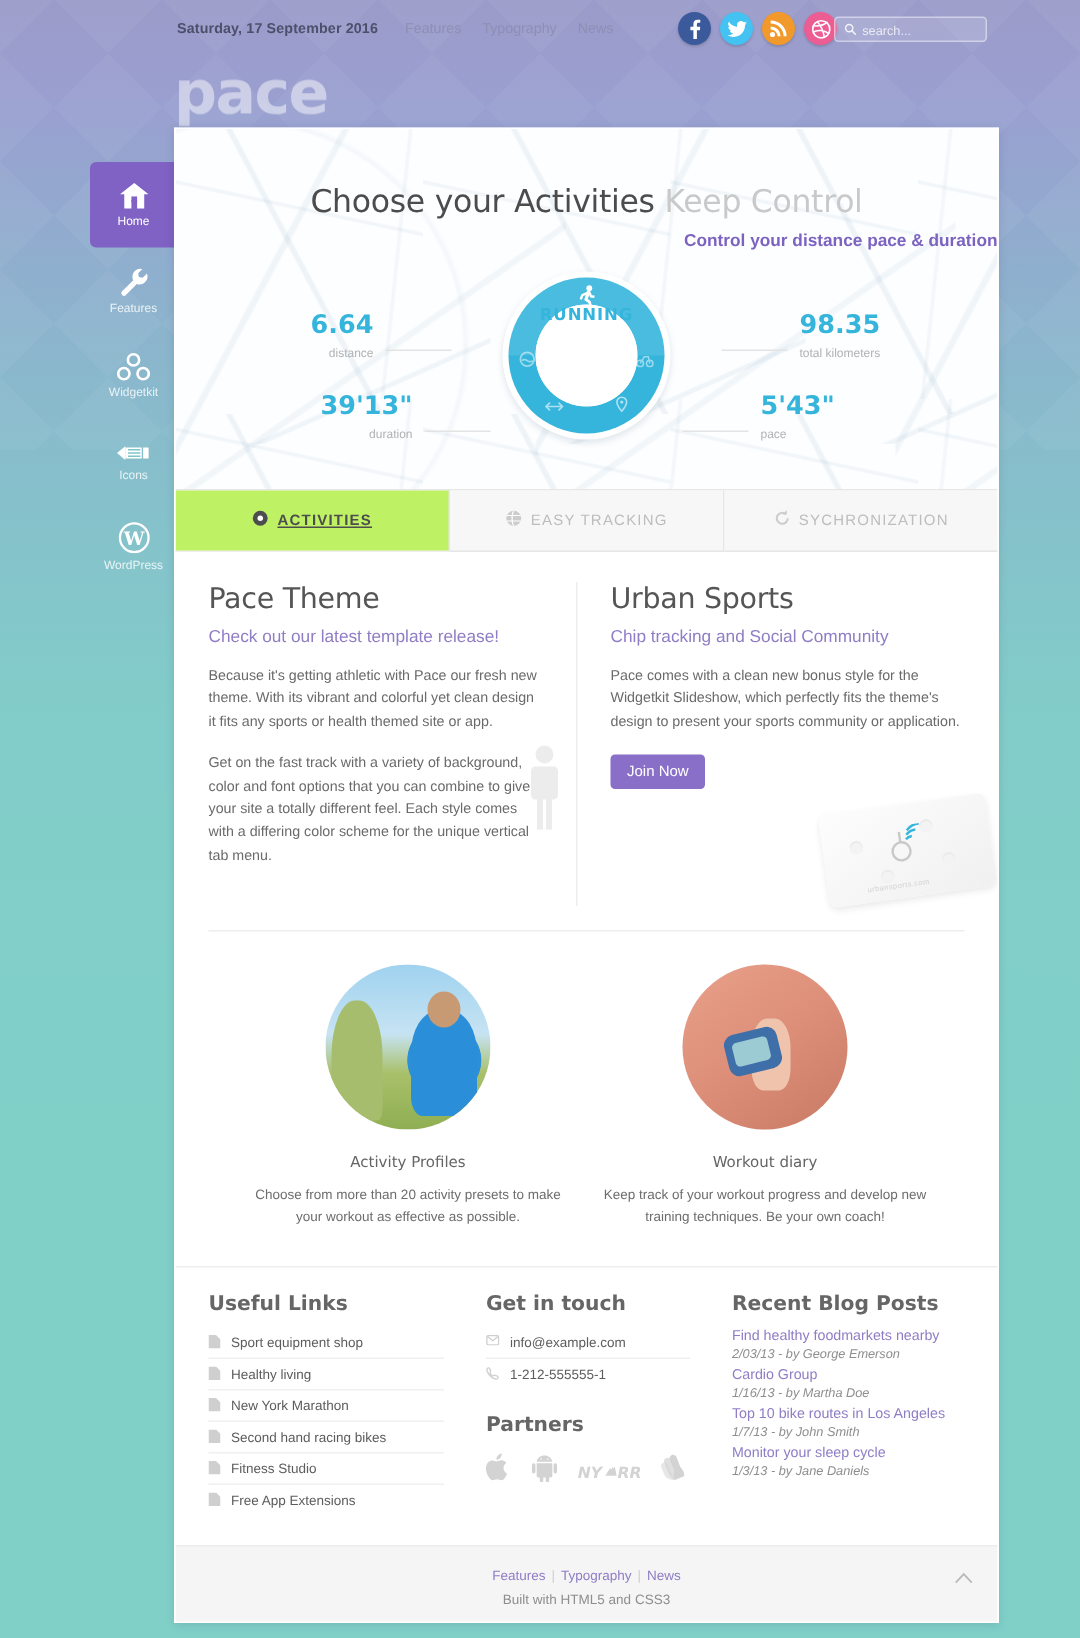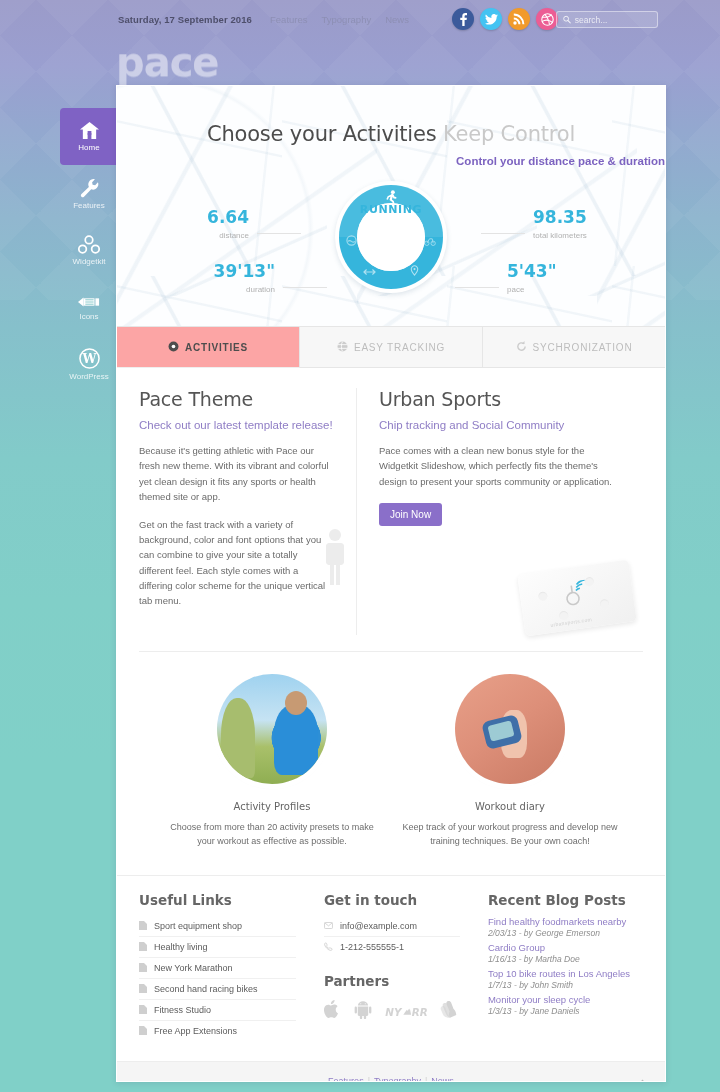--- a/index.html
+++ b/index.html
@@ -188,28 +188,29 @@
   .tabs { display: flex; height: 42px; border-top: 1px solid #e6e6e6; }
   .tab {
     flex: 1; display: flex; align-items: center; justify-content: center;
     gap: 6px; font-size: 10px; letter-spacing: .8px; cursor: pointer;
     background: #f7f7f7; color: #bdbdbd;
     border-right: 1px solid #e6e6e6;
     border-bottom: 1px solid #e6e6e6;
   }
   .tab:last-child { border-right: 0; }
   .tab.active {
-    background: #fca5a5; color: #4d4d4d; font-weight: bold;
+    background: #bef264; color: #4d4d4d; font-weight: bold;
     border-bottom: 1px solid #efefef;
+    text-decoration: underline;
   }
 
   
   .cols { display: flex; padding: 20px 0 0 0; }
   .col { padding: 0 22px; }
-  .col.left { width: 240px; border-right: 1px solid #ededed; padding-bottom: 26px; position: relative; }
+  .col.left { width: 268px; border-right: 1px solid #ededed; padding-bottom: 26px; position: relative; }
   .col.right { width: 280px; position: relative; }
   .col h2 {
     font-size: 19px; font-weight: normal; color: #555;
     font-family: "DejaVu Sans", sans-serif; letter-spacing: -.2px;
   }
   .col h3 {
     font-size: 11.5px; color: #8f7dc5; font-weight: normal;
     margin-top: 9px;
   }
   .col p {
@@ -286,21 +287,21 @@
   .fcol { padding: 0 14px; }
   .fcol:first-child { padding-left: 0; width: 180px; }
   .fcol:nth-child(2) { width: 168px; }
   .fcol:last-child { width: 178px; padding-right: 0; }
   .fcol h5 {
     font-size: 13.5px; font-weight: bold; color: #666;
     font-family: "DejaVu Sans", sans-serif; margin-bottom: 8px;
   }
   .flist { list-style: none; }
   .flist li {
-    display: flex; align-items: center; gap: 7px;
+    display: flex; gap: 7px;
     font-size: 9px; color: #5c5c5c; padding: 5px 0;
     border-bottom: 1px solid #f0f0f0;
   }
   .flist li:last-child { border-bottom: 0; }
   .flist li .ic { color: #cfcfcf; display: flex; }
   .partners { display: flex; gap: 13px; align-items: flex-end; margin-top: 10px; color: #d3d3d3; }
   .blist { list-style: none; }
   .blist li { margin-bottom: 4px; }
   .blist a {
     font-size: 9.5px; color: #8f7dc5; text-decoration: none; display: block;

